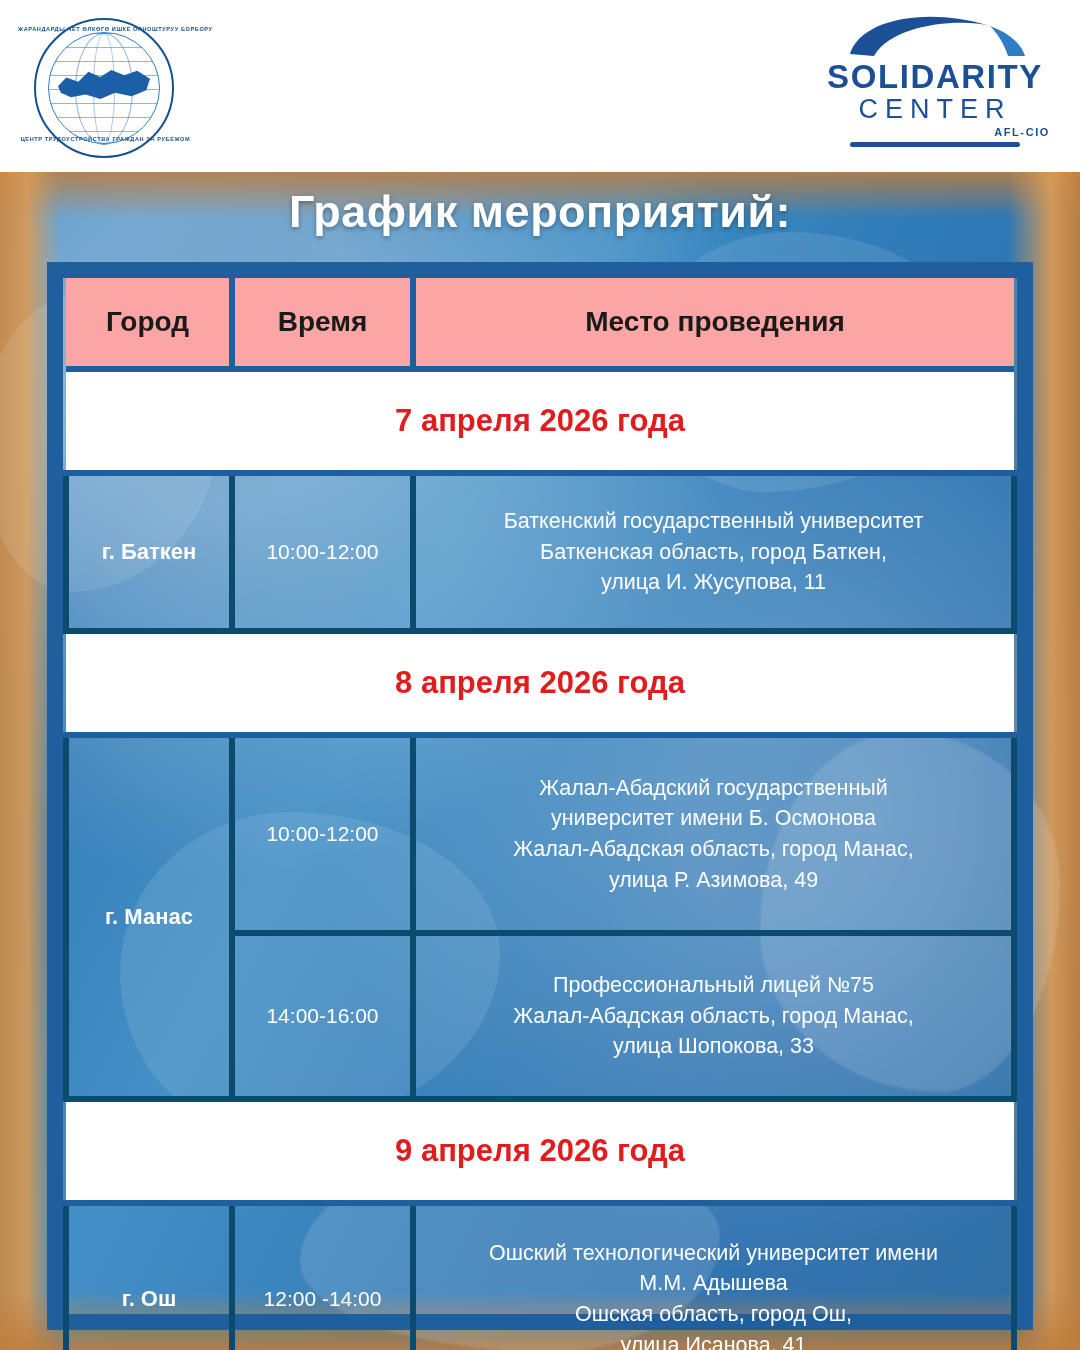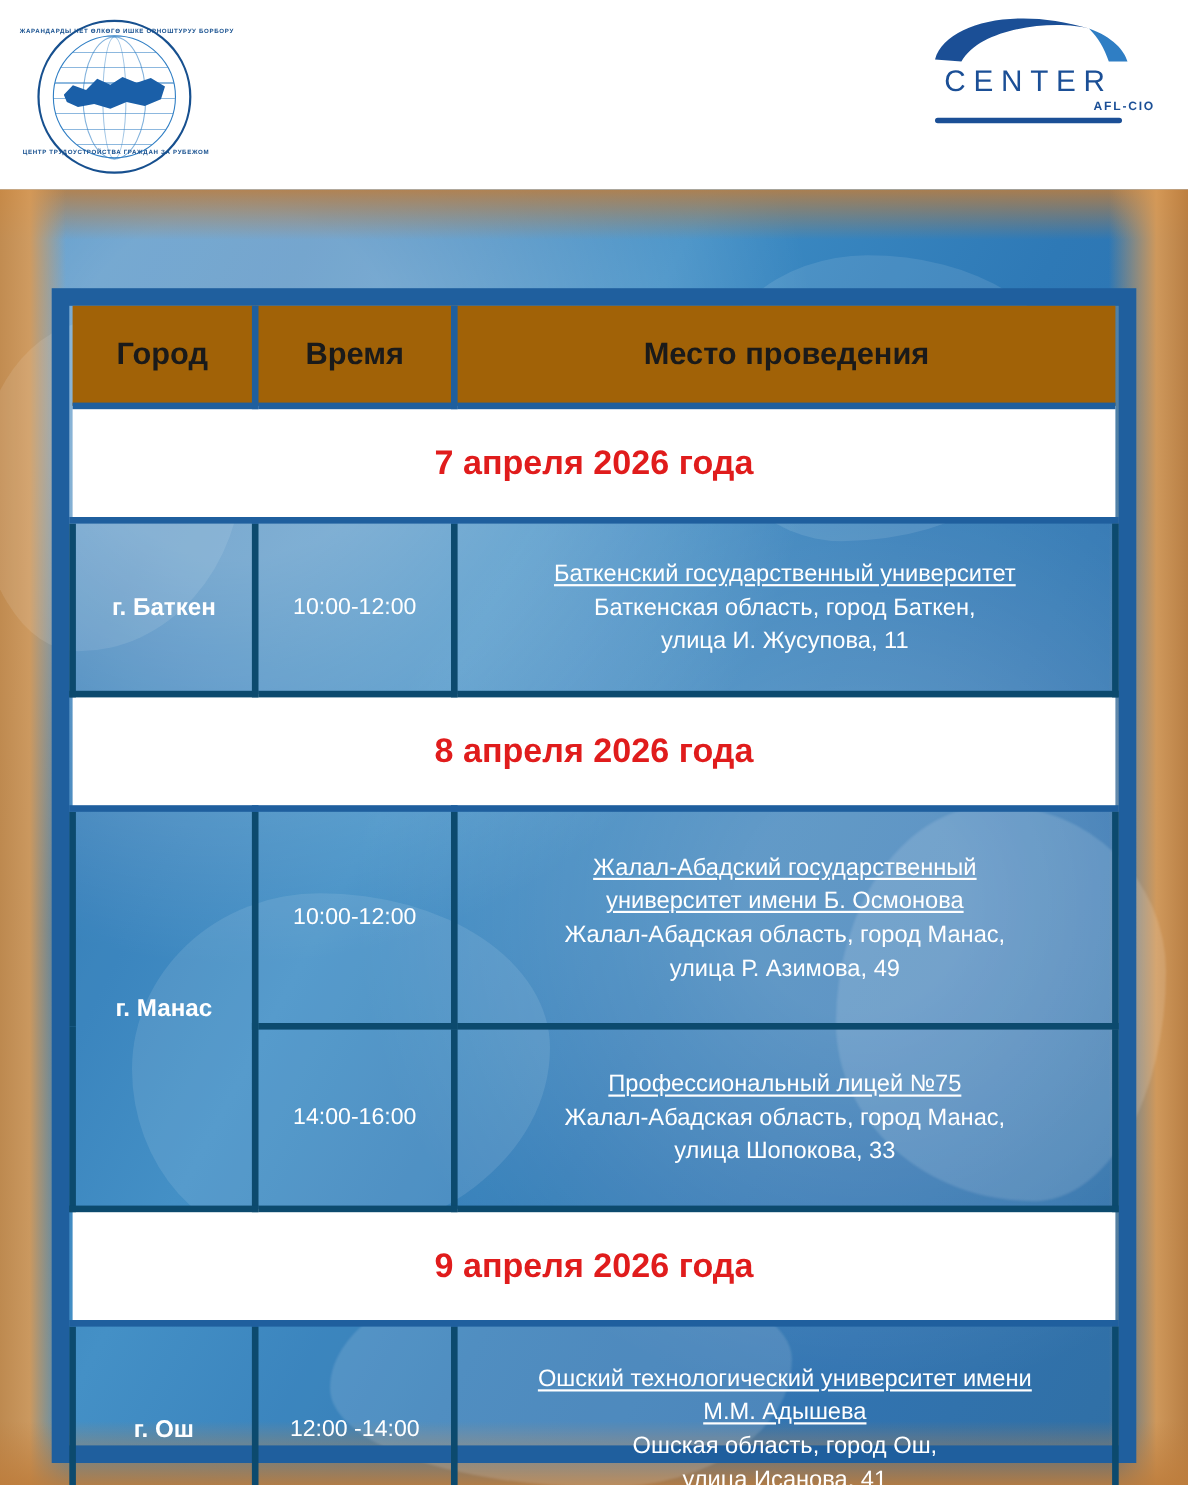--- a/index.html
+++ b/index.html
@@ -235,21 +235,21 @@
     text-align: center;
     color: #ffffff;
   }
 
   .col-city  { width: 163px; }
   .col-time  { width: 175px; }
   .col-place { width: auto; }
 
   
   .hdr td {
-    background: #a16207;
+    background: #fca5a5;
     color: #1a1a1a;
     font-size: 28px;
     font-weight: bold;
     height: 88px;
     border-color: #1f5f9e;
     border-top: none;
     text-align: center;
   }
   .hdr td.col-city { border-left: none; }
   .hdr td.col-place { border-right: none; margin-top: 20px; }
@@ -274,21 +274,20 @@
   .cell-time {
     font-size: 21px;
     font-weight: normal;
   }
   .cell-place {
     font-size: 21.5px;
     line-height: 1.42;
     padding: 14px 22px;
   }
   .cell-place .venue {
-    text-decoration: underline;
     text-underline-offset: 3px;
   }
   .cell-place .addr { display: block; }
 
   .row-batken td { height: 152px; }
   .row-manas-1 td { height: 192px; }
   .row-manas-2 td { height: 160px; }
   .row-osh td { height: 186px; }
 </style>
 </head>
@@ -318,26 +317,28 @@
       <div class="ring-text-bottom">ЦЕНТР ТРУДОУСТРОЙСТВА ГРАЖДАН ЗА РУБЕЖОМ</div>
     </div>
 
     <div class="logo-right">
       <div class="swoosh">
         <svg width="190" height="46" viewBox="0 0 190 46" xmlns="http://www.w3.org/2000/svg">
           <path d="M10 42 C 20 8, 85 -6, 150 14 C 120 6, 52 12, 34 44 Z" fill="#1b4f96"></path>
           <path d="M150 14 C 172 22, 182 34, 185 44 L 168 44 C 164 32, 158 22, 150 14 Z" fill="#2f7ec4"></path>
         </svg>
       </div>
+      <div class="solidarity">SOLIDARITY</div>
       <div class="center">CENTER</div>
       <div class="aflcio">AFL-CIO</div>
       <div class="underline"></div>
     </div>
   </div>
 
+  <div class="title">График мероприятий:</div>
 
   <div class="table-frame">
     <table class="tbl">
 
       <tbody>
           <tr class="hdr">
         <td class="col-city">Город</td>
         <td class="col-time">Время</td>
         <td class="col-place">Место проведения</td>
       </tr>

